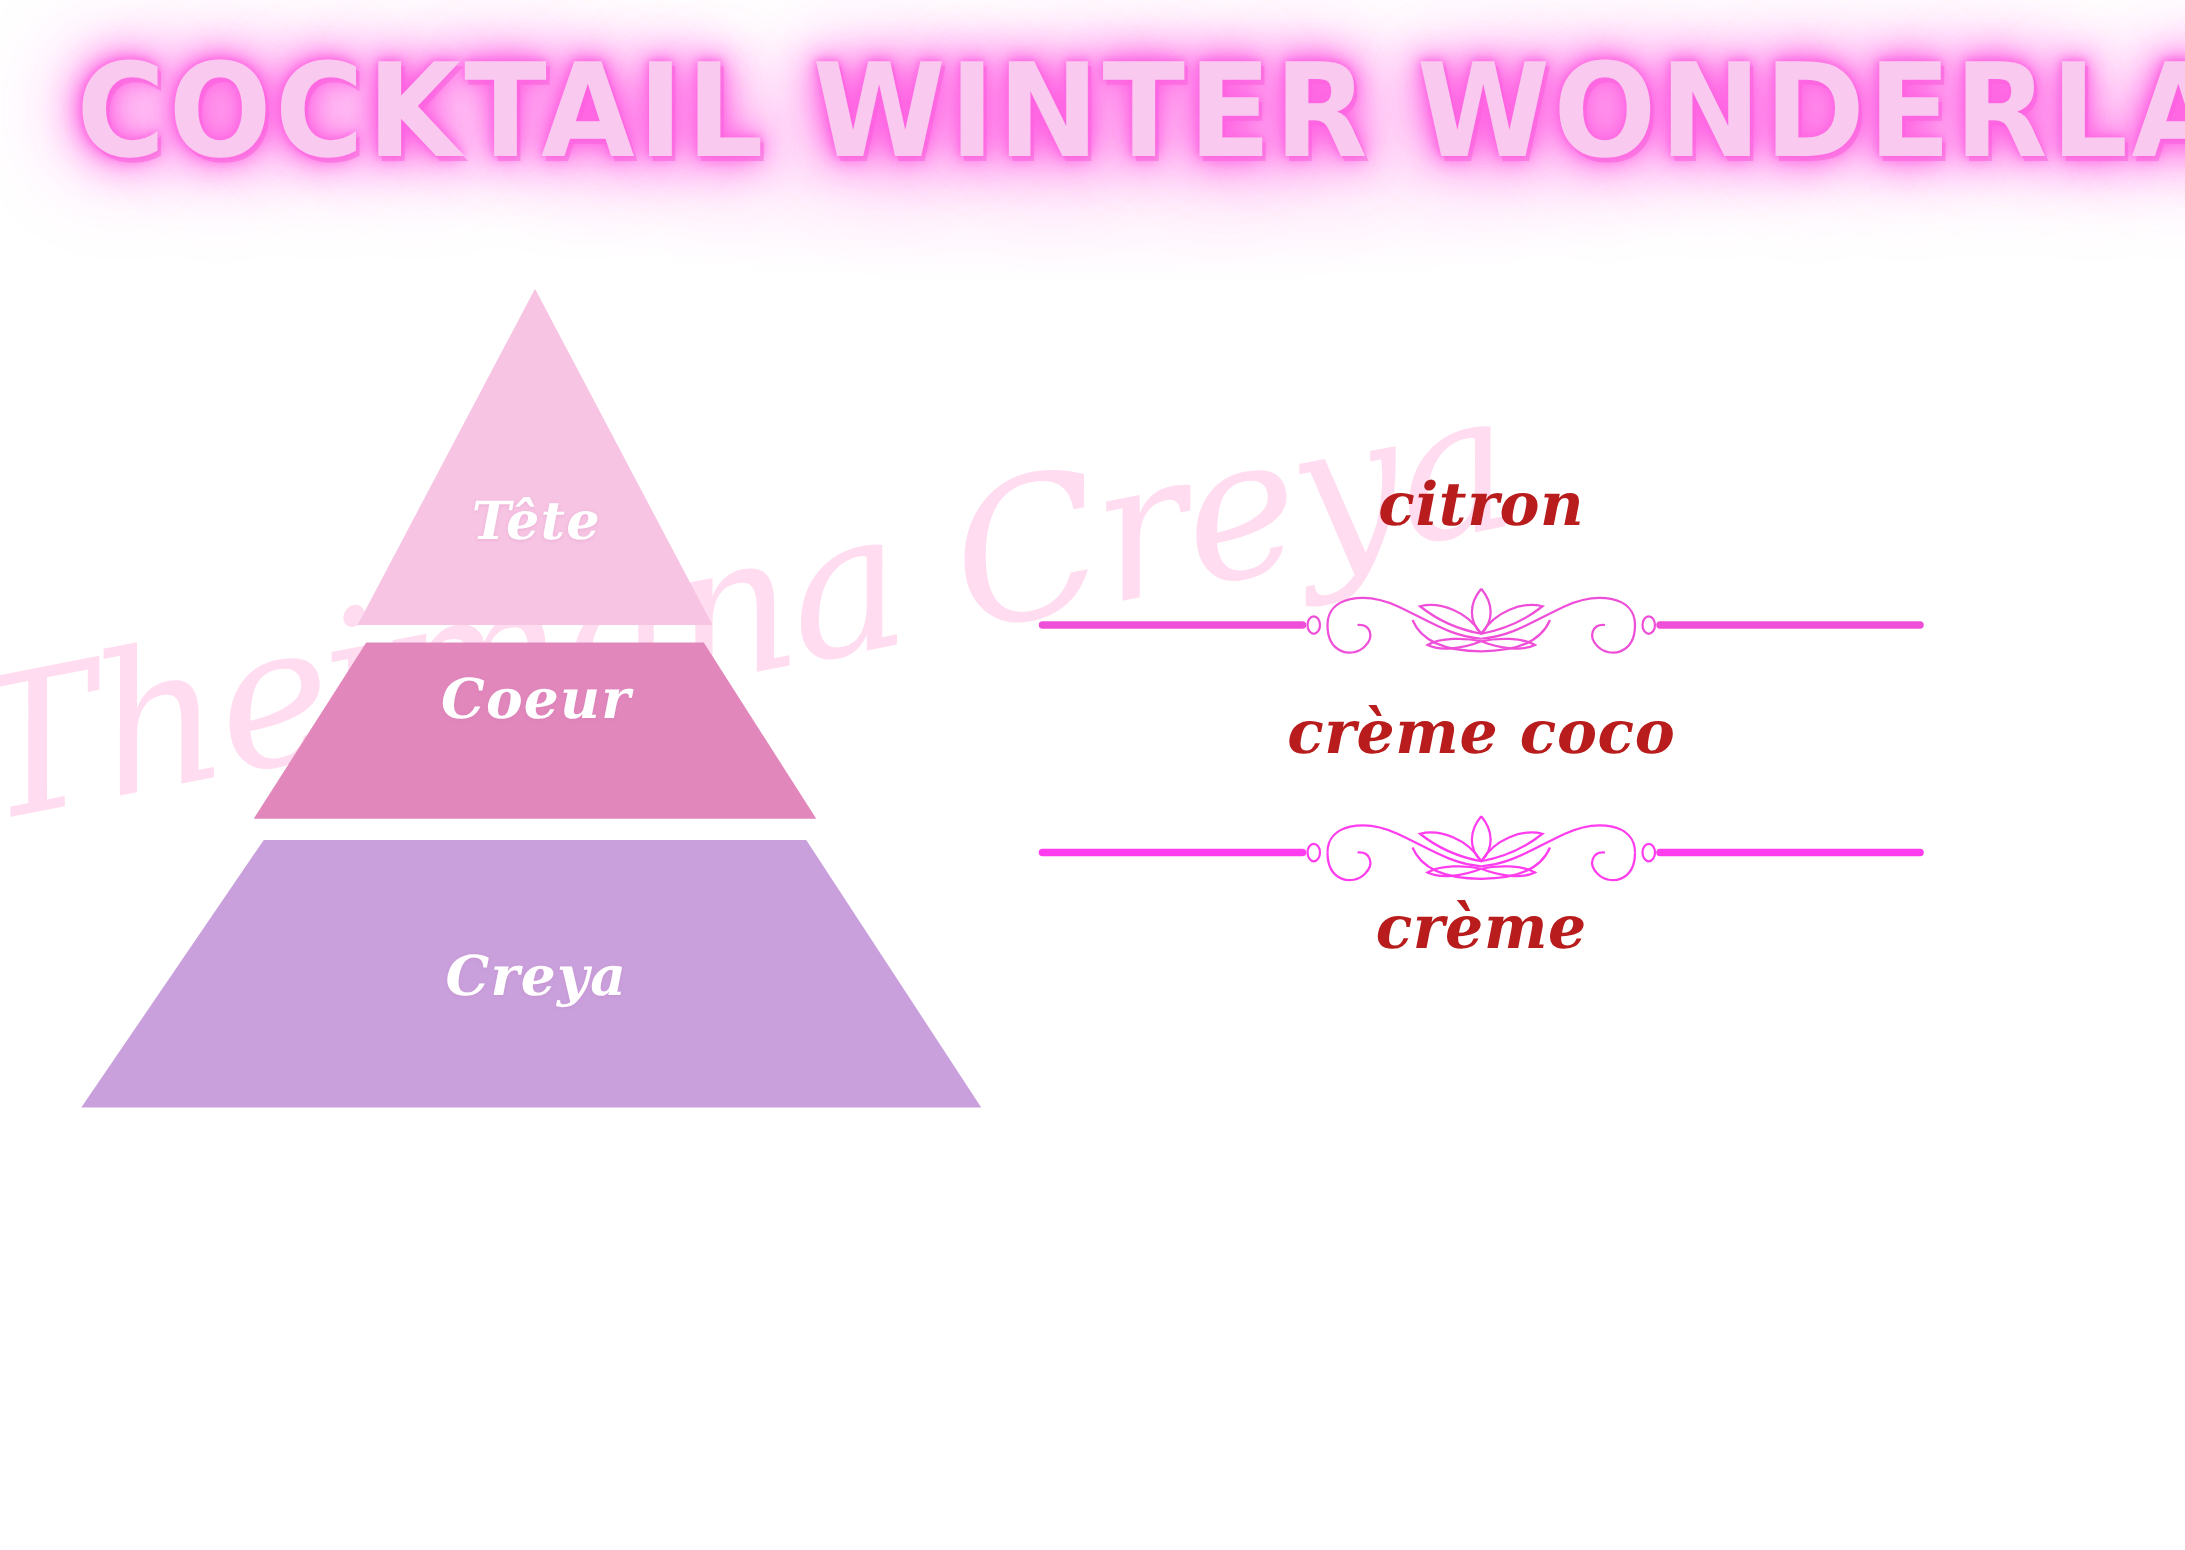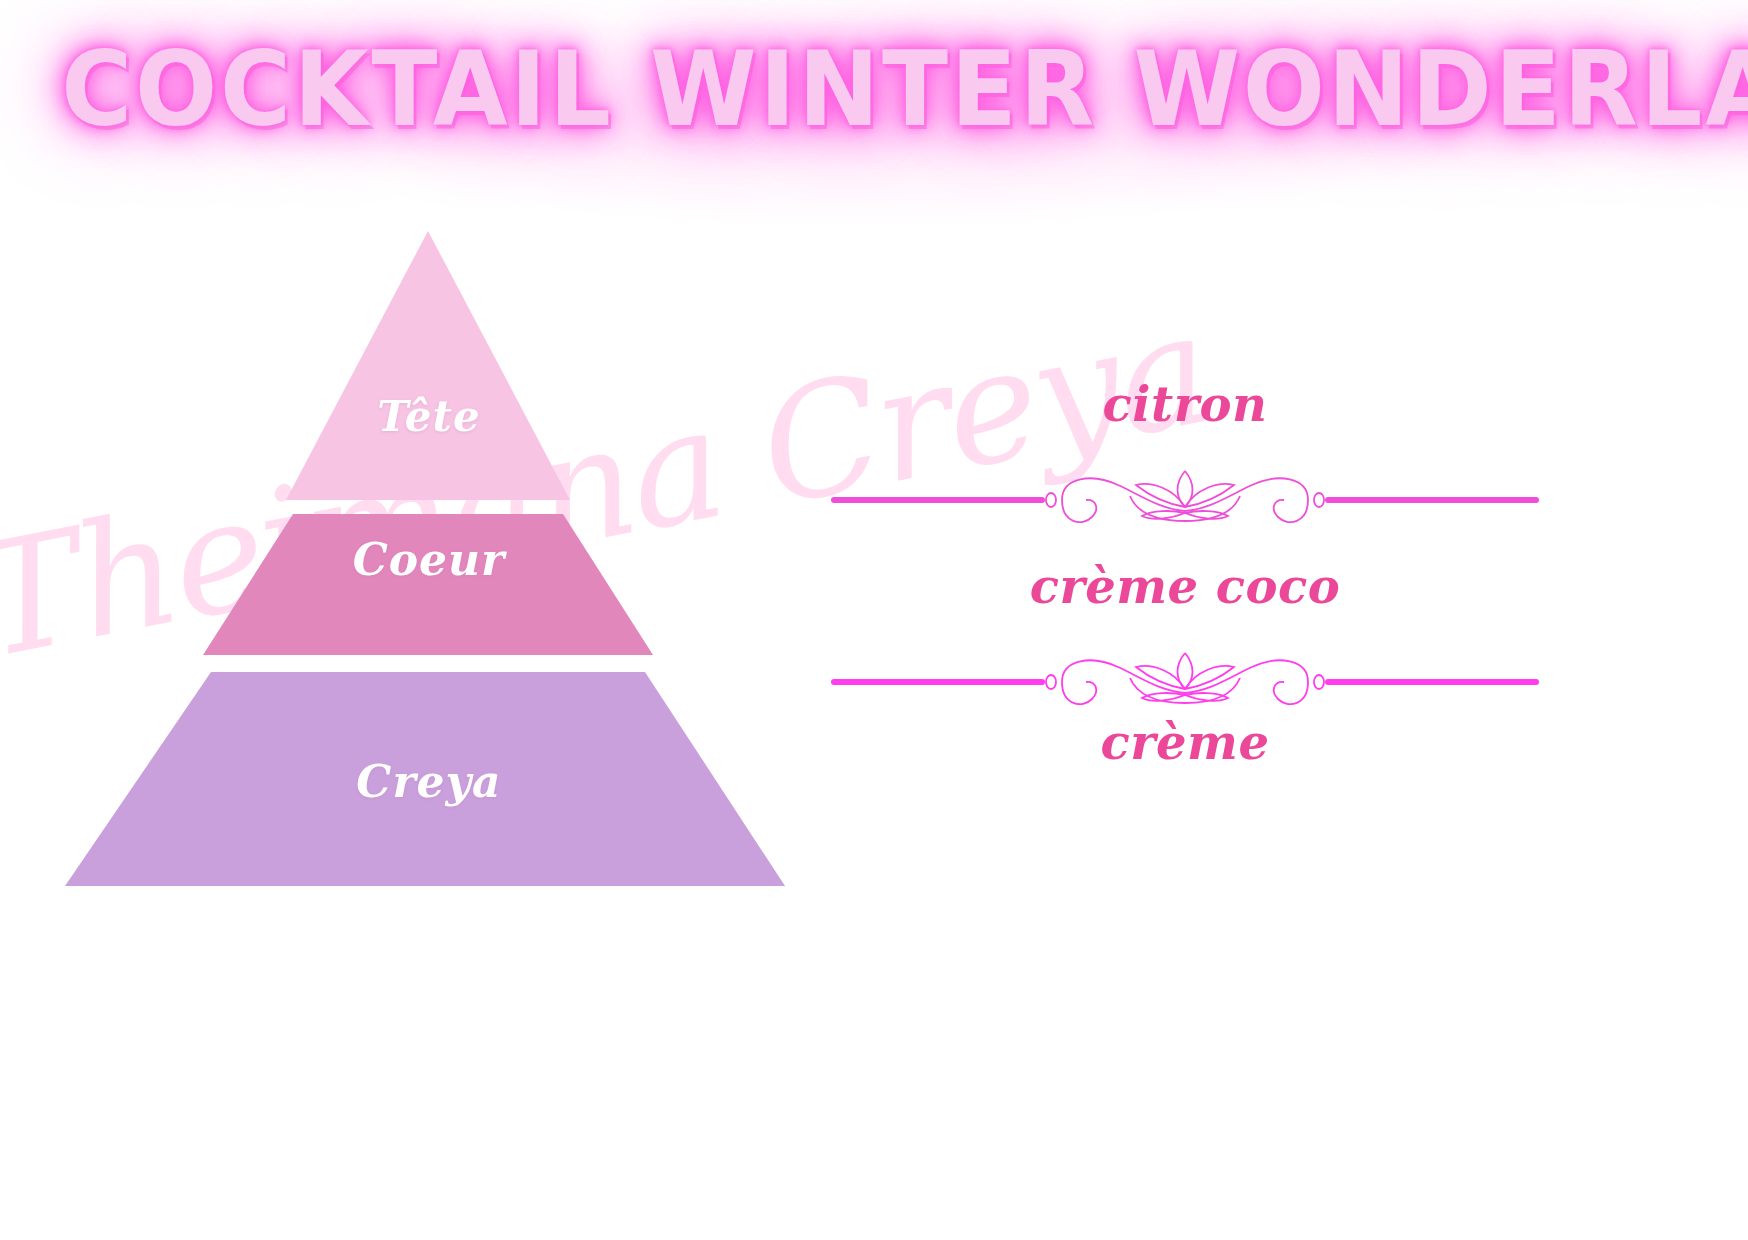--- a/index.html
+++ b/index.html
@@ -110,21 +110,21 @@
     top: 355px;
     width: 710px;
   }
   .note-text {
     text-align: center;
     font-family: "DejaVu Serif", serif;
     font-style: italic;
     font-weight: bold;
     font-size: 48px;
     line-height: 62px;
-    color: #ec4899;
+    color: #b91c1c;
     letter-spacing: 0.5px;
     white-space: nowrap;
   }
   .note-text.n1 { margin-top: 18px; }
   .note-text.n2 { margin-top: 26px; }
   .note-text.n3 { }
 
   .divider {
     margin-top: 34px;
     width: 100%;

